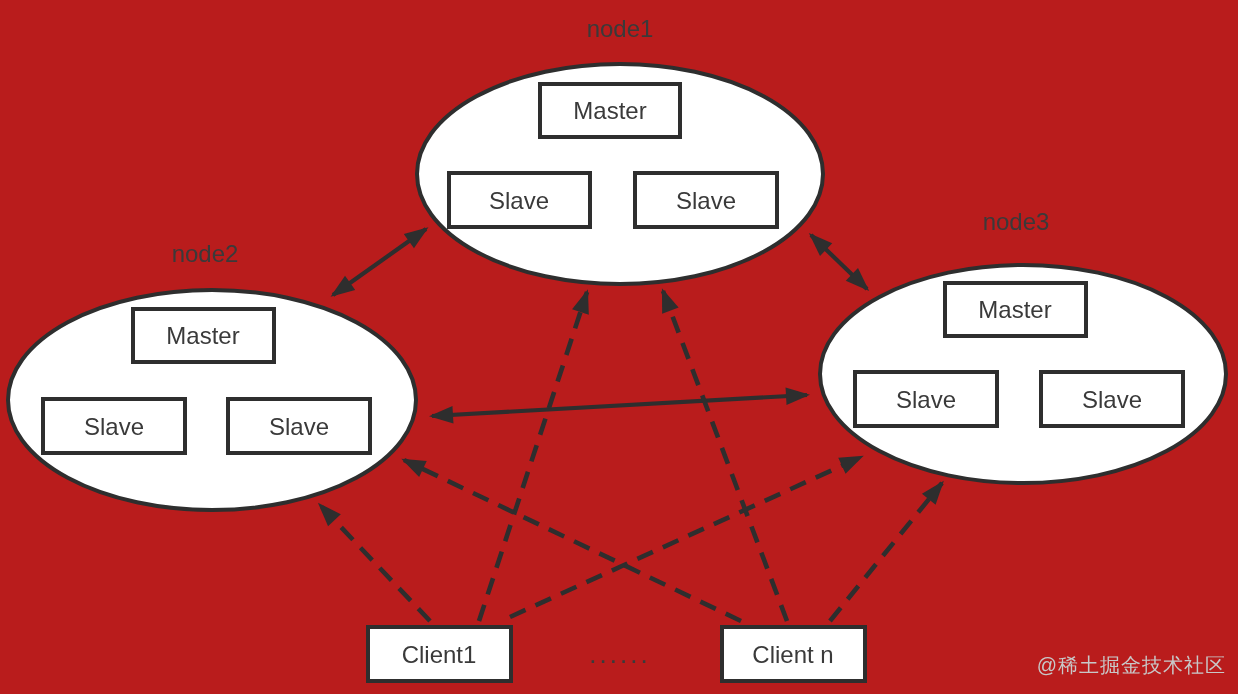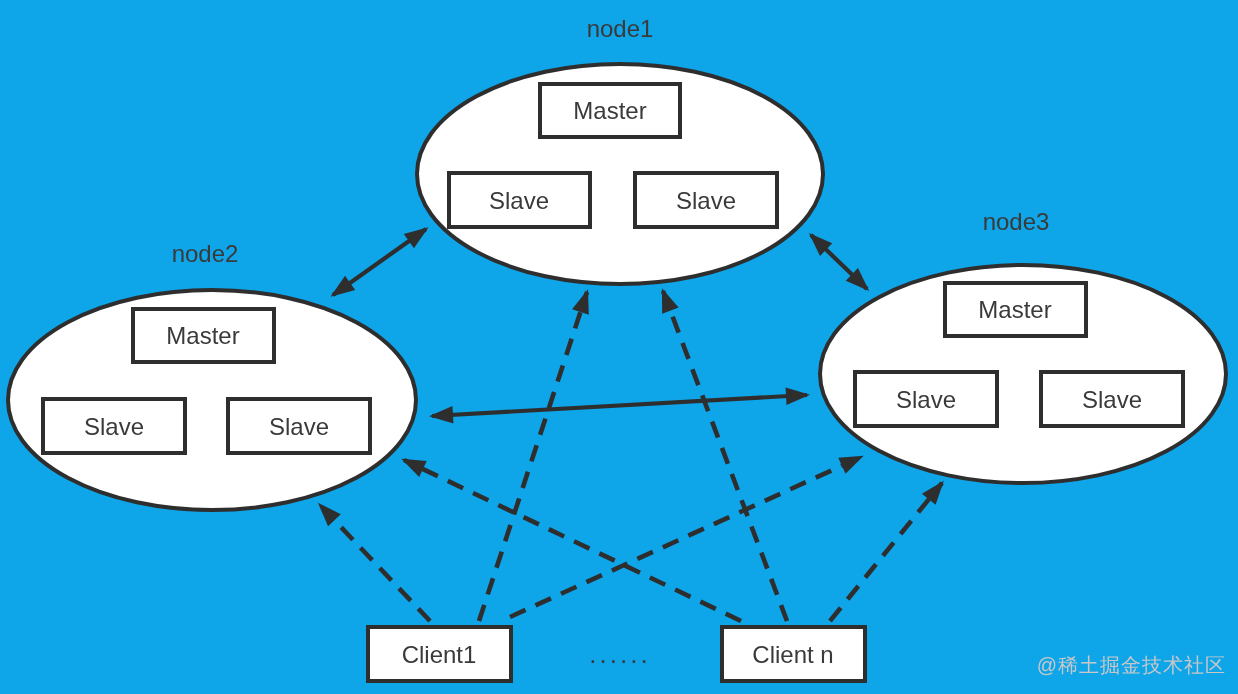--- a/index.html
+++ b/index.html
@@ -4,21 +4,21 @@
 <style>
   html, body {
     margin: 0;
     padding: 0;
     background: #ffffff;
   }
   .canvas {
     position: relative;
     width: 1238px;
     height: 694px;
-    background: #0ea5e9;
+    background: #b91c1c;
     overflow: hidden;
     text-align: center;
   }
   svg { display: block; }
   .shape {
     stroke: #2e2e2e;
     fill: #ffffff;
     stroke-width: 4;
   }
   .solid-arrow {

